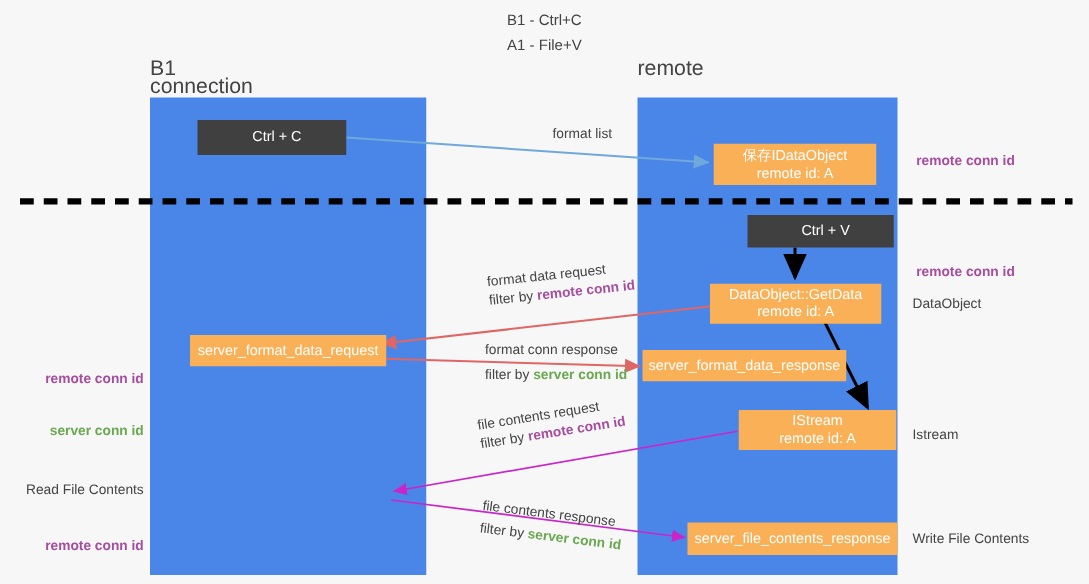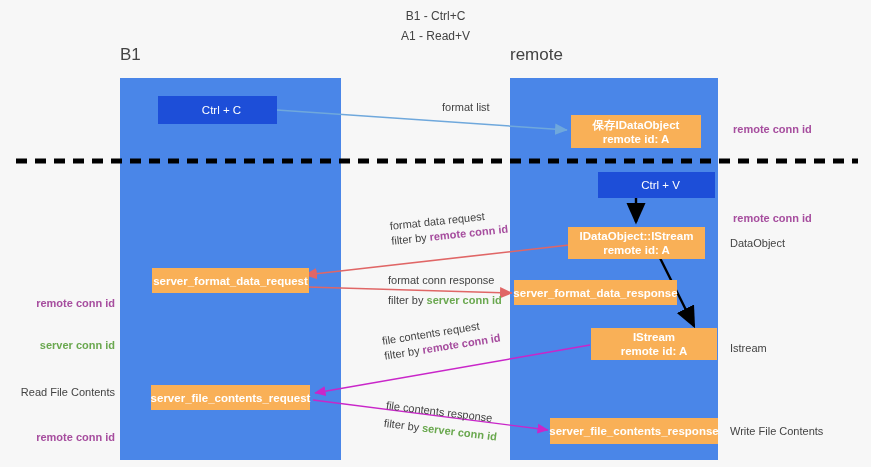--- a/index.html
+++ b/index.html
@@ -25,22 +25,22 @@
   
   .lane{position:absolute;background:#4a86e8;}
 
   
   .box{
     position:absolute;box-sizing:border-box;
     display:flex;align-items:center;justify-content:center;
     text-align:center;color:#ffffff;font-size:11.5px;line-height:14px;
     padding:2px 4px;
   }
-  .box.green{background:#1d4ed8;padding-left:12px;}
-  .box.orange{background:#f9b057;font-weight:bold;}
+  .box.green{background:#404040;padding-left:12px;}
+  .box.orange{background:#f9b057;}
 
   
   .lbl{position:absolute;font-size:11px;line-height:14px;white-space:pre;}
   .lbl.dark{color:#434343;}
   .lbl.purple{color:#a64d9e;font-weight:bold;}
   .lbl.green{color:#6aa84f;font-weight:bold;}
   .lbl.right{text-align:right;}
 
   
   .rot{position:absolute;font-size:11px;line-height:15px;white-space:nowrap;color:#434343;}
@@ -49,25 +49,26 @@
 
   svg.links{position:absolute;left:0;top:0;width:871px;height:467px;overflow:visible;}
 </style>
 </head>
 <body>
 
 <div id="stage">
 
   <div class="title">
     <div>B1 - Ctrl+C</div>
-    <div>A1 - Read+V</div>
+    <div>A1 - File+V</div>
   </div>
 
   <div class="col-head" style="left:120px;top:48px;width:220px;">
     <div>B1</div>
+    <div>connection</div>
   </div>
   <div class="col-head" style="left:510px;top:48px;width:208px;">
     <div>remote</div>
   </div>
 
   <div class="lane" style="left:120px;top:78px;width:221px;height:382px;"></div>
   <div class="lane" style="left:510px;top:78px;width:208px;height:382px;"></div>
 
   <svg class="links">
     <defs>
@@ -109,40 +110,37 @@
   <div class="box orange" style="left:571px;top:115px;width:130px;height:33px;flex-direction:column;">
     <span>保存IDataObject</span>
     <span>remote id: A</span>
   </div>
 
   <div class="box green" style="left:598px;top:172px;width:117px;height:26px;">
     <span>Ctrl + V</span>
   </div>
 
   <div class="box orange" style="left:568px;top:227px;width:137px;height:32px;flex-direction:column;">
-    <span>IDataObject::IStream</span>
+    <span>DataObject::GetData</span>
     <span>remote id: A</span>
   </div>
 
   <div class="box orange" style="left:514px;top:280px;width:163px;height:25px;">
     <span>server_format_data_response</span>
   </div>
 
   <div class="box orange" style="left:152px;top:268px;width:157px;height:25px;">
     <span>server_format_data_request</span>
   </div>
 
   <div class="box orange" style="left:591px;top:328px;width:126px;height:32px;flex-direction:column;">
     <span>IStream</span>
     <span>remote id: A</span>
   </div>
 
-  <div class="box orange" style="left:151px;top:385px;width:159px;height:25px;">
-    <span>server_file_contents_request</span>
-  </div>
 
   <div class="box orange" style="left:550px;top:418px;width:168px;height:26px;">
     <span>server_file_contents_response</span>
   </div>
 
   <div class="rot" style="left:398px;top:100px;margin-left:44px;">
     <span>format list</span>
   </div>
 
   <div class="rot" style="left:389px;top:219px;transform:rotate(-6deg);transform-origin:left top;">

